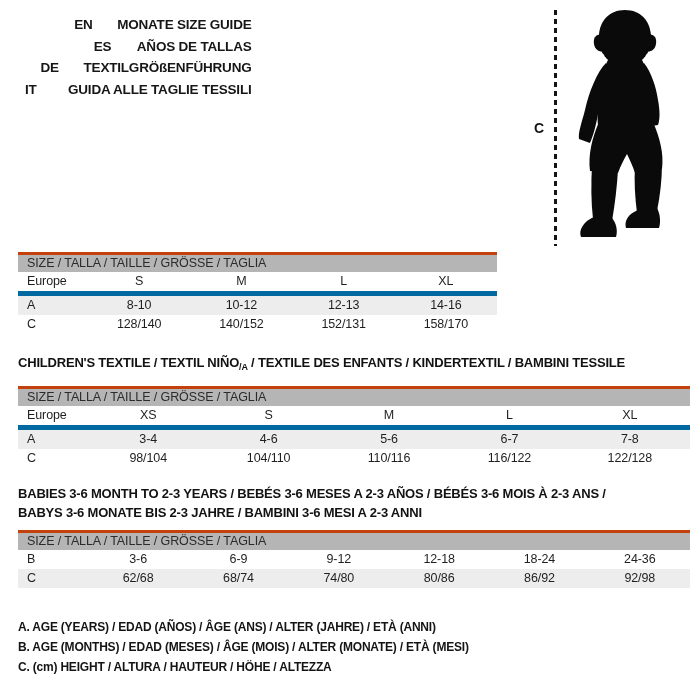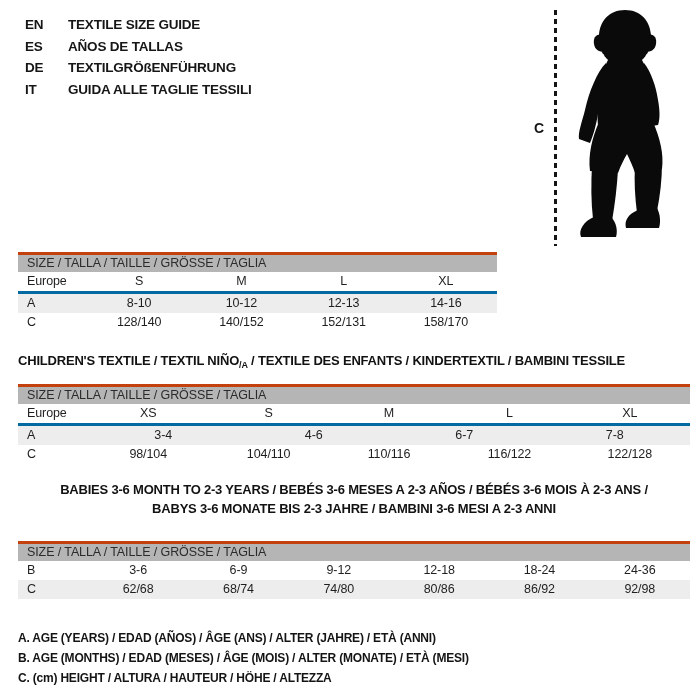--- a/index.html
+++ b/index.html
@@ -2,59 +2,59 @@
 <html style="--band_gray: #b5b5b5; --row_alt: #ededed; --silhouette: #0a0a0a;"><head>
 <meta charset="utf-8">
 <style>
   html,body{margin:0;padding:0;}
   body{
     width:700px;height:700px;background:#fff;position:relative;
     font-family:"Liberation Sans",sans-serif;color:#1f1f1f;overflow:hidden;
   }
   
   .lang-block{position:absolute;left:25px;top:14px;}
-  .lang-row{display:flex;line-height:21.5px;font-size:13.5px;font-weight:700;letter-spacing:-0.2px;color:#161616;}
+  .lang-row{display:flex;line-height:21.5px;font-size:13.5px;font-weight:700;letter-spacing:-0.2px;color:#161616;justify-content:flex-end;}
   .lang-code{width:43px;}
   
   .measure-line{
     position:absolute;left:554px;top:10px;width:3px;height:236px;
     background:repeating-linear-gradient(to bottom,#141414 0 5px,transparent 5px 9px);
   }
   .figure-label{position:absolute;left:524px;top:120px;width:20px;text-align:right;
     font-size:14px;font-weight:700;color:#141414;}
   .figure-svg{position:absolute;left:565px;top:8px;}
   
   .main{position:absolute;left:18px;top:252px;width:672px;}
   .section-title{font-size:13px;font-weight:700;letter-spacing:-0.2px;color:#121212;line-height:16px;margin:0 0 12px 0;}
   .section-title .sub{font-size:9px;vertical-align:-3px;}
   .mt-children{margin-top:21px;margin-bottom:11px;}
-  .mt-babies{margin-top:16px;margin-bottom:23px;line-height:19px;text-align:center;}
+  .mt-babies{margin-top:16px;margin-bottom:8px;line-height:19px;}
   .size-table{width:672px;}
   .size-table.narrow{width:479px;}
   .size-band{
     background:var(--band_gray,#b5b5b5);border-top:3px solid #c2410c;
     height:17px;line-height:17px;font-size:12.5px;letter-spacing:-0.1px;
     color:#2b2b2b;padding-left:9px;
   }
   .t-row{display:flex;height:19px;line-height:19px;font-size:12.5px;letter-spacing:-0.1px;color:#1f1f1f;}
   .t-row .lbl{width:70px;padding-left:9px;box-sizing:border-box;}
   .t-row .val{flex:1;text-align:center;}
-  .row-border{border-bottom:3px solid #0369a1;}
+  .row-border{border-bottom:5px solid #0369a1;}
   .row-shaded{background:var(--row_alt,#ededed);}
   
   .footnotes{margin-top:29px;}
   .footnote{font-size:12px;font-weight:700;letter-spacing:-0.2px;line-height:20px;color:#141414;}
 </style>
 </head>
 <body>
 
 <div class="lang-block">
   <div class="lang-row">
     <span class="lang-code">EN</span>
-    <span>TEXTILE SIZE GUIDE</span>
+    <span>MONATE SIZE GUIDE</span>
   </div>
   <div class="lang-row">
     <span class="lang-code">ES</span>
     <span>AÑOS DE TALLAS</span>
   </div>
   <div class="lang-row">
     <span class="lang-code">DE</span>
     <span>TEXTILGRÖßENFÜHRUNG</span>
   </div>
   <div class="lang-row">
@@ -128,20 +128,21 @@
       <span class="val">XS</span>
       <span class="val">S</span>
       <span class="val">M</span>
       <span class="val">L</span>
       <span class="val">XL</span>
     </div>
     <div class="t-row row-shaded">
       <span class="lbl">A</span>
       <span class="val">3-4</span>
       <span class="val">4-6</span>
+      <span class="val">5-6</span>
       <span class="val">6-7</span>
       <span class="val">7-8</span>
     </div>
     <div class="t-row">
       <span class="lbl">C</span>
       <span class="val">98/104</span>
       <span class="val">104/110</span>
       <span class="val">110/116</span>
       <span class="val">116/122</span>
       <span class="val">122/128</span>

